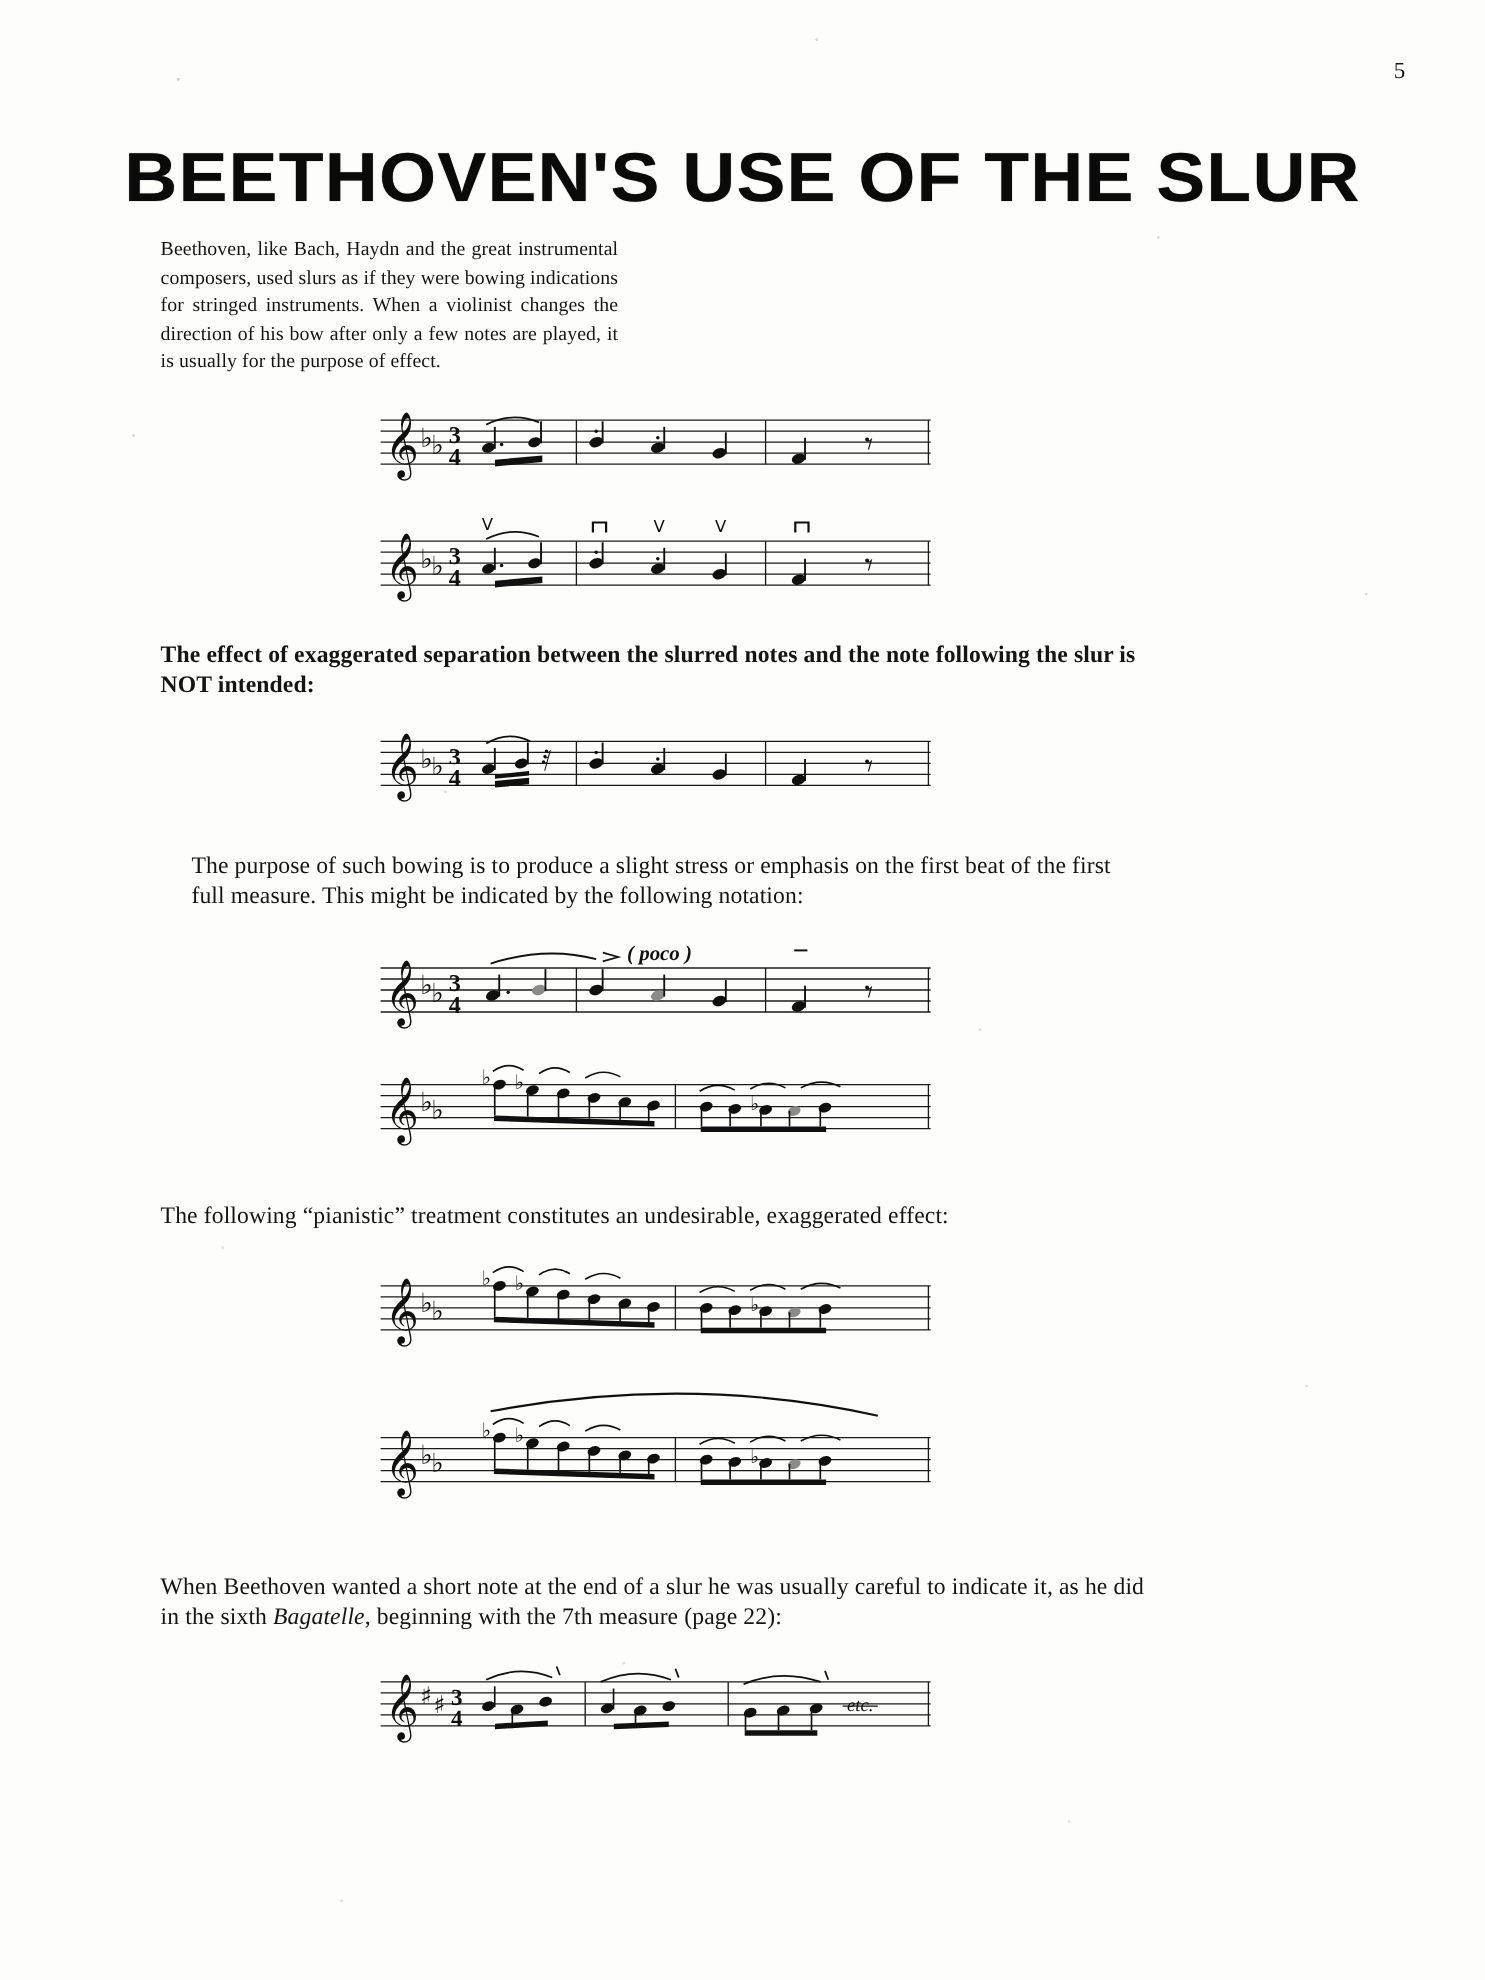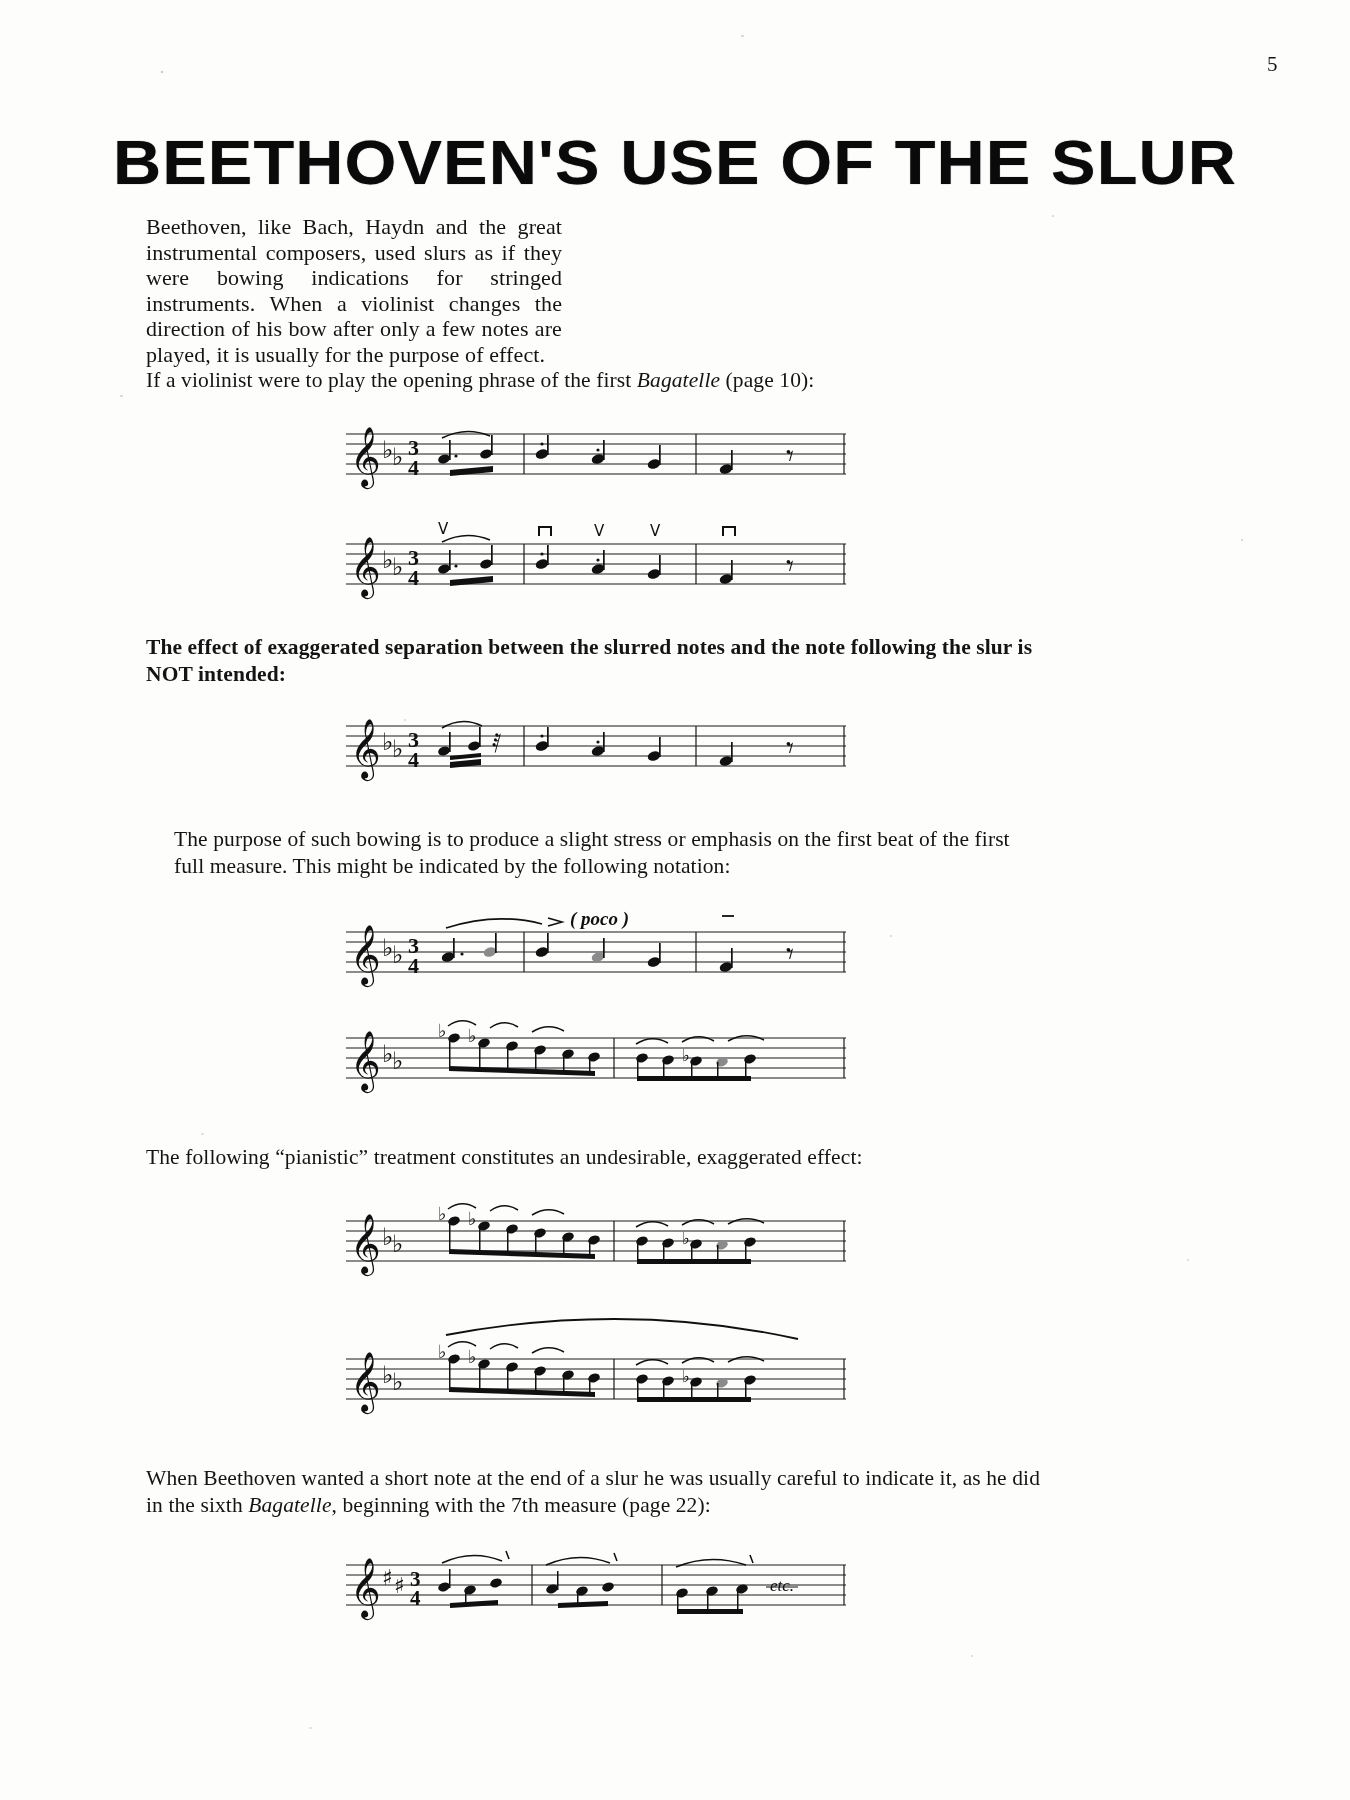--- a/index.html
+++ b/index.html
@@ -70,21 +70,21 @@
   .cols {
     display: flex;
     gap: 64px;
   }
   .col {
     width: 416px;
   }
 
   p.body {
     margin: 0;
-    font-size: 22px;
+    font-size: 18px;
     line-height: 25.5px;
     text-align: justify;
     text-justify: inter-word;
     letter-spacing: .1px;
   }
   p.block {
     margin: 0;
     font-size: 21.5px;
     line-height: 27px;
     letter-spacing: .1px;
@@ -123,23 +123,20 @@
   <div class="title">BEETHOVEN'S USE OF THE SLUR</div>
 
   <div class="content">
 
     <div class="cols">
       <div class="col">
         <p class="body">Beethoven, like Bach, Haydn and the great instrumental composers, used slurs as if they were bowing indications for stringed instruments. When a violinist changes the direction of his bow after only a few notes are played, it is usually for the purpose of effect.</p>
       </div>
     </div>
 
-    <p class="block lead">
-      <span>If a violinist were to play the opening phrase of the first </span><i class="term">Bagatelle</i><span> (page 10):</span>
-    </p>
 
     <div class="staff-wrap indent" style="margin-top:24px;">
       <svg class="staff" width="500" height="76" viewBox="0 0 500 76" aria-hidden="true">
         <g stroke="#1a1a1a" stroke-width="1.2">
           <line x1="0" y1="16" x2="500" y2="16"></line>
           <line x1="0" y1="26" x2="500" y2="26"></line>
           <line x1="0" y1="36" x2="500" y2="36"></line>
           <line x1="0" y1="46" x2="500" y2="46"></line>
           <line x1="0" y1="56" x2="500" y2="56"></line>
           <line x1="178" y1="16" x2="178" y2="56"></line>
@@ -467,21 +464,21 @@
           <rect x="291" y="66" width="1.5" height="18"></rect>
           <rect x="317" y="68" width="1.5" height="16"></rect>
           <rect x="345" y="69" width="1.5" height="15"></rect>
           <rect x="371" y="70" width="1.5" height="14"></rect>
           <rect x="399" y="67" width="1.5" height="17"></rect>
         </g>
         <path d="M291 84 L405 84 L405 89 L291 89 Z" fill="#101010"></path>
       </svg>
     </div>
 
-    <p class="block" style="margin-top:44px;">
+    <p class="block" style="margin-top:60px;">
       <span>When Beethoven wanted a short note at the end of a slur he was usually careful to indicate it, as he did in the sixth </span><i class="term">Bagatelle</i><span>, beginning with the 7th measure (page 22):</span>
     </p>
 
     <div class="staff-wrap indent" style="margin-top:24px;">
       <svg class="staff" width="500" height="80" viewBox="0 0 500 80" aria-hidden="true">
         <g stroke="#1a1a1a" stroke-width="1.2">
           <line x1="0" y1="22" x2="500" y2="22"></line>
           <line x1="0" y1="32" x2="500" y2="32"></line>
           <line x1="0" y1="42" x2="500" y2="42"></line>
           <line x1="0" y1="52" x2="500" y2="52"></line>

